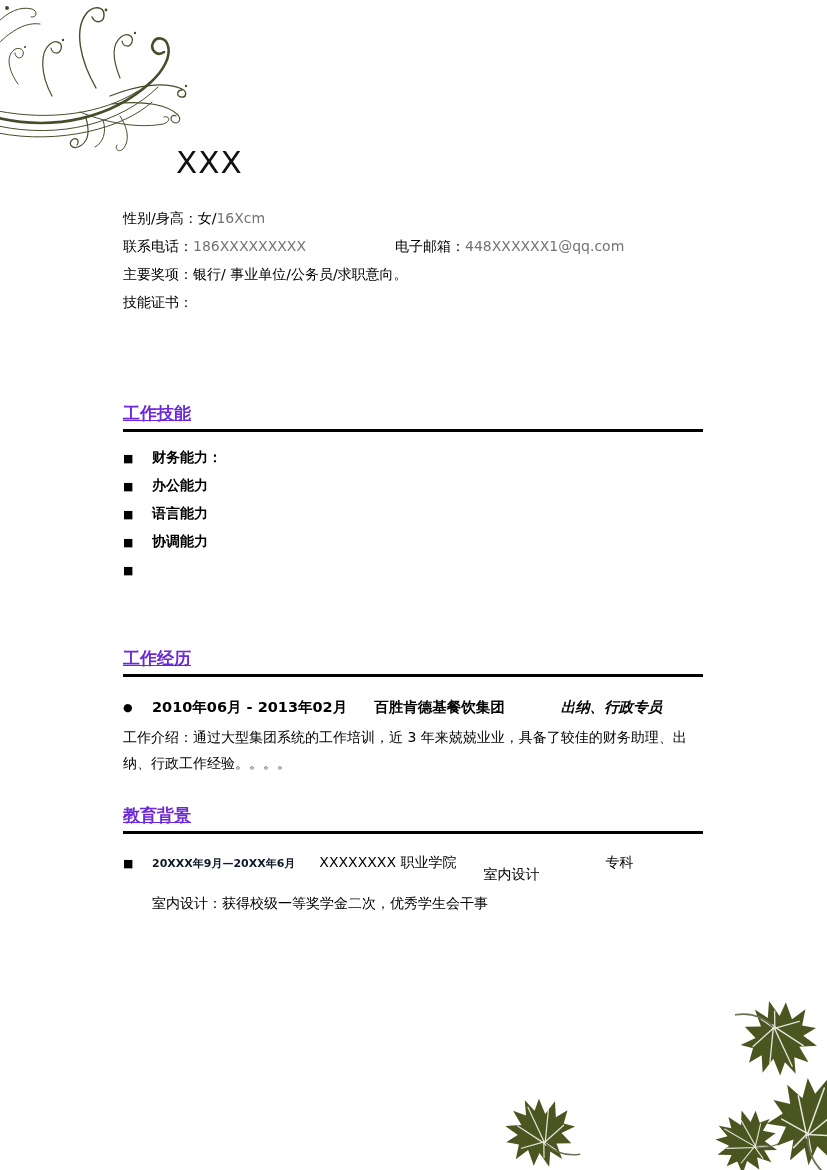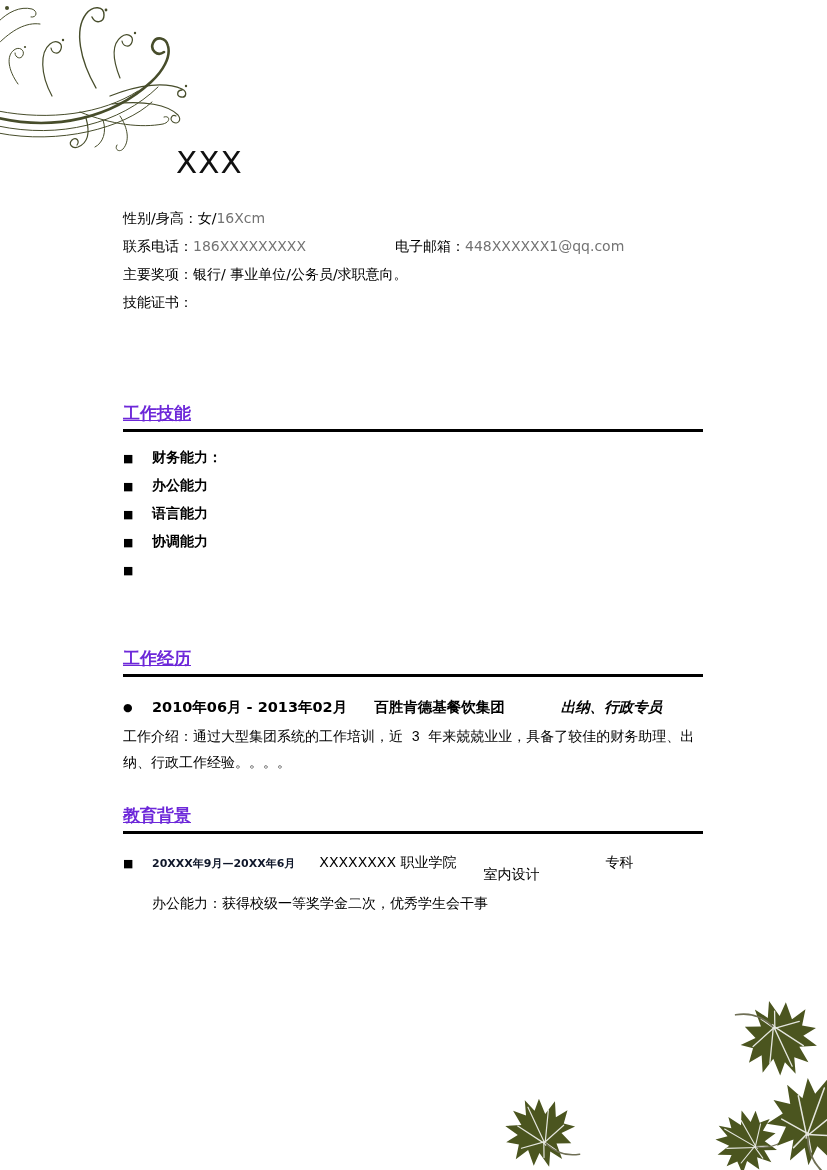--- a/index.html
+++ b/index.html
@@ -34,21 +34,21 @@
   .section-rule  { height:3px; background:#000; margin-top:5px; }
 
   .skill-list { margin-top:12px; list-style:none; }
   .skill-item { display:flex; height:28px; align-items:center; font-weight:700; font-size:14px; }
   .bullet-sq { width:29px; font-size:11px; line-height:1; }
   .bullet-rd { width:29px; font-size:11px; line-height:1; }
 
   .exp-entry { display:flex; align-items:center; margin-top:21px; font-weight:700; font-size:14.5px; white-space:nowrap; }
   .exp-company { margin-left:27px; }
   .exp-role    { margin-left:56px;font-style:italic; }
-  .exp-desc { margin-top:7px; font-size:14px; line-height:26px;font-family:Liberation Mono, monospace; }
+  .exp-desc { margin-top:7px; font-size:14px; line-height:26px; }
 
   .edu-entry { display:flex; align-items:center; margin-top:8px; font-size:14px; white-space:nowrap; }
   .edu-period { color:#0f172a; font-weight:700; font-size:11px; }
   .edu-school { margin-left:24px; }
   .edu-major  { margin-left:27px;margin-top:24px; }
   .edu-degree { margin-left:66px; }
   .edu-award  { margin-top:6px; padding-left:29px; font-size:14px; line-height:26px; }
 </style>
 </head>
 <body>
@@ -153,21 +153,21 @@
   <div class="section-title">教育背景</div>
   <div class="section-rule"></div>
   <div class="edu-entry">
     <span class="bullet-sq">■</span>
     <span class="edu-period">20XXX年9月—20XX年6月</span>
     <span class="edu-school">XXXXXXXX 职业学院</span>
     <span class="edu-major">室内设计</span>
     <span class="edu-degree">专科</span>
   </div>
   <div class="edu-award">
-    <span class="lbl">办公能力：</span><span>获得校级一等奖学金二次，优秀学生会干事</span>
+    <span class="lbl">室内设计：</span><span>获得校级一等奖学金二次，优秀学生会干事</span>
   </div>
 </div>
 
 <svg class="leaves" width="827" height="1170" viewBox="0 0 827 1170" xmlns="http://www.w3.org/2000/svg">
   <defs>
     <g id="leaf">
       <path d="M0,-48 L6,-30 L18,-42 L17,-20 L36,-30 L28,-10 L46,-12 L34,2 L46,12 L26,12 L32,30 L14,22 L12,44 L2,28 L-8,46 L-12,24 L-26,36 L-24,14 L-44,18 L-32,2 L-46,-8 L-28,-10 L-38,-28 L-18,-20 L-20,-42 L-7,-29 Z" fill="#4b551f"></path>
       <g stroke="#ffffff" stroke-width="1.6" opacity="0.85" stroke-linecap="round">
         <path d="M0,18 L0,-38"></path>
         <path d="M0,16 L23,-23"></path>

